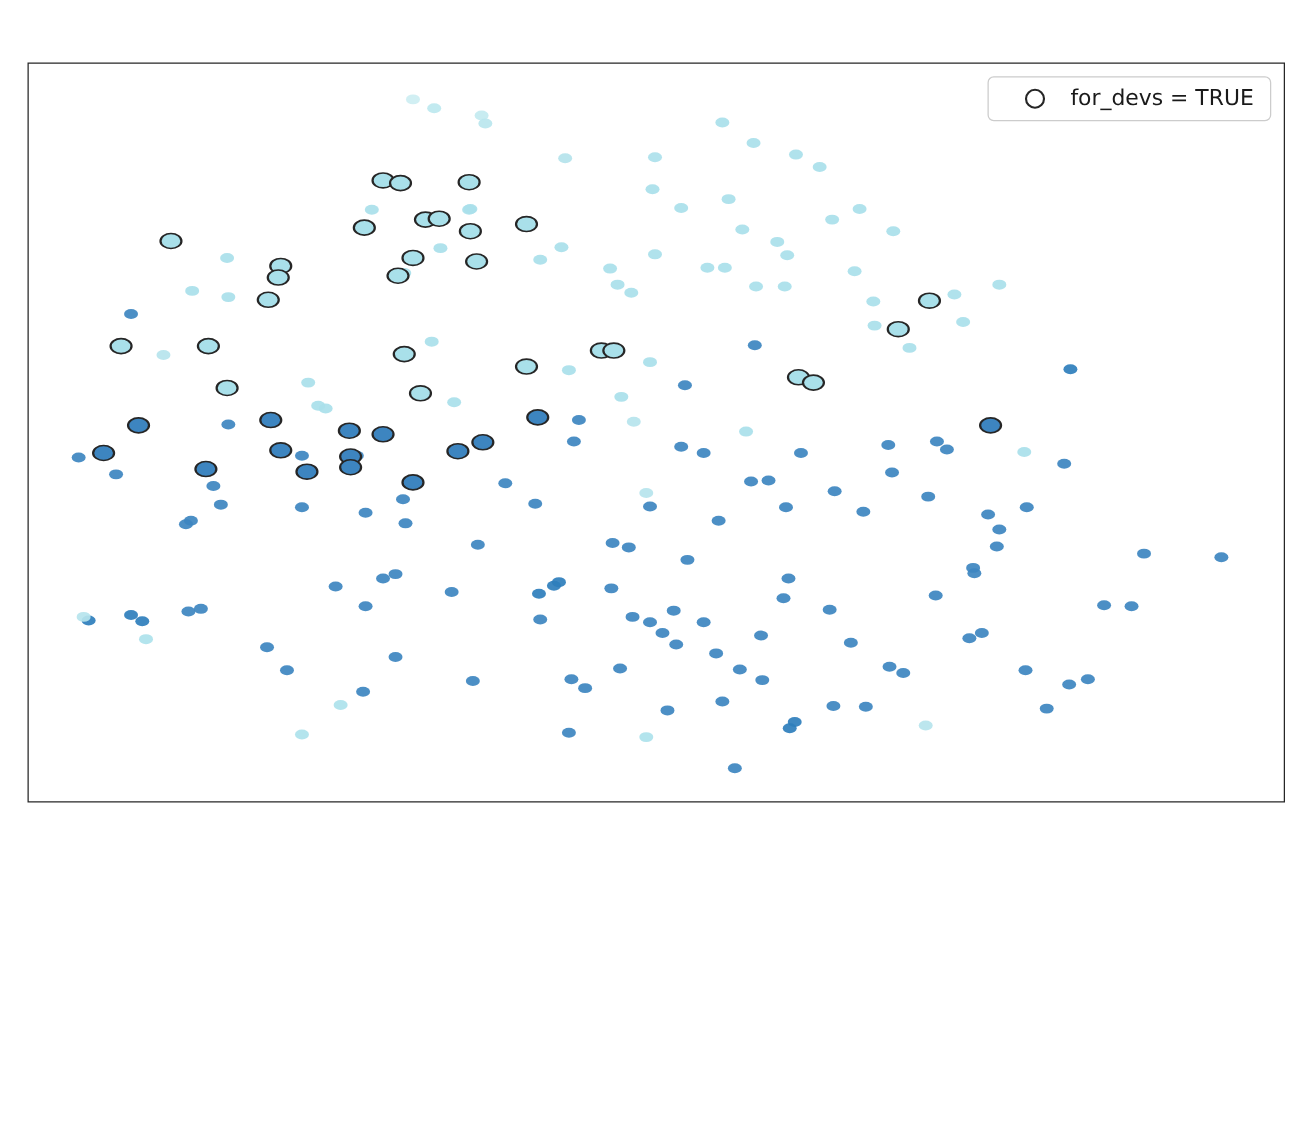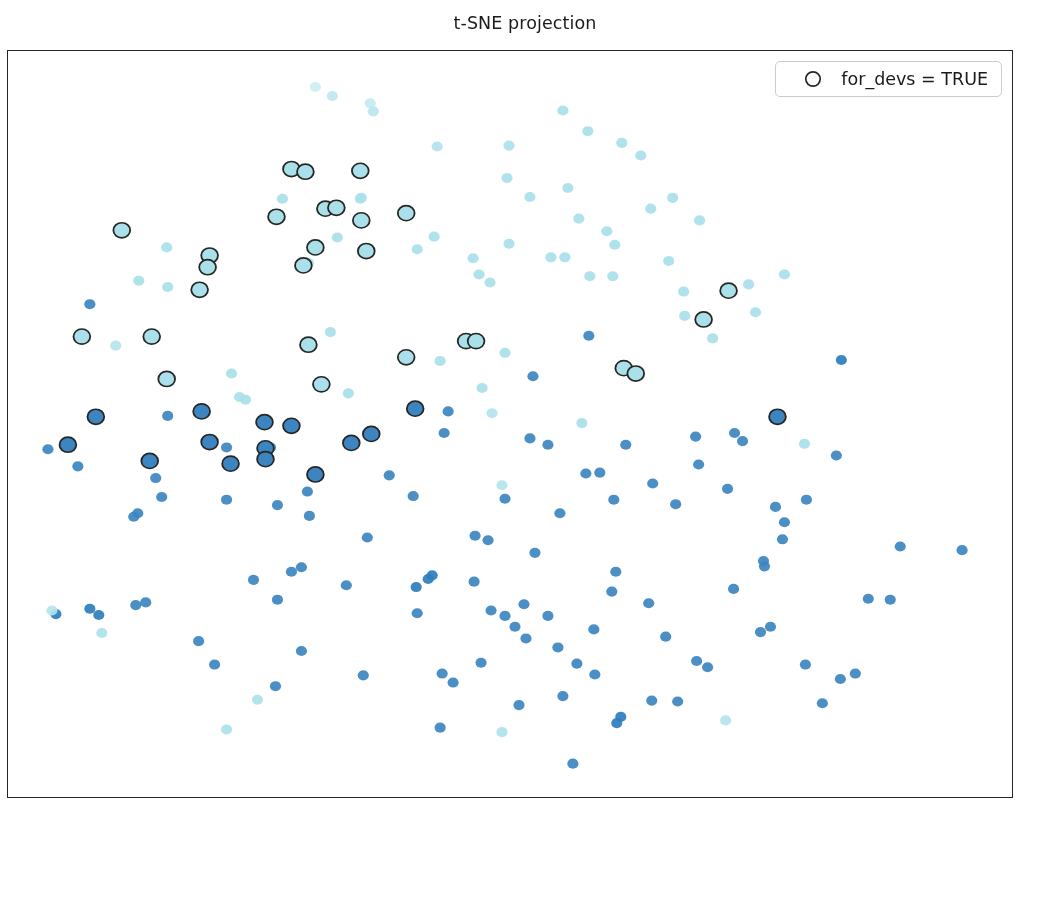--- a/index.html
+++ b/index.html
@@ -25,24 +25,24 @@
     top: 13px;
     width: 1050px;
     text-align: center;
     font-size: 17.5px;
     color: #1a1a1a;
     letter-spacing: 0.1px;
     white-space: nowrap;
   }
   #plot-frame {
     position: absolute;
-    left: 7px;
+    left: 22px;
     top: 50px;
     width: 1006px;
-    height: 748px;
+    height: 592px;
     border: 1.6px solid #262626;
     box-sizing: border-box;
     background: #ffffff;
   }
   #points-svg {
     position: absolute;
     left: 0;
     top: 0;
     width: 100%;
     height: 100%;
@@ -74,21 +74,20 @@
     color: #1a1a1a;
     white-space: nowrap;
     padding-left: 2px;
   }
 </style>
 </head>
 <body>
 
 <div id="figure">
 
-  <div id="chart-title">t-SNE projection</div>
 
   <div id="plot-frame">
     <svg id="points-svg" viewBox="0 0 1006 828" preserveAspectRatio="none" xmlns="http://www.w3.org/2000/svg">
       <g id="bg-points">
           <circle cx="308" cy="40" r="5.6" fill="#cdeef2" fill-opacity="0.92"></circle>
           <circle cx="325" cy="50" r="5.6" fill="#bde8ef" fill-opacity="0.92"></circle>
           <circle cx="363" cy="58" r="5.6" fill="#c3eaf0" fill-opacity="0.92"></circle>
           <circle cx="366" cy="67" r="5.6" fill="#bae6ee" fill-opacity="0.92"></circle>
           <circle cx="556" cy="66" r="5.6" fill="#a9e0ea" fill-opacity="0.92"></circle>
           <circle cx="430" cy="106" r="5.6" fill="#b4e3ec" fill-opacity="0.92"></circle>

